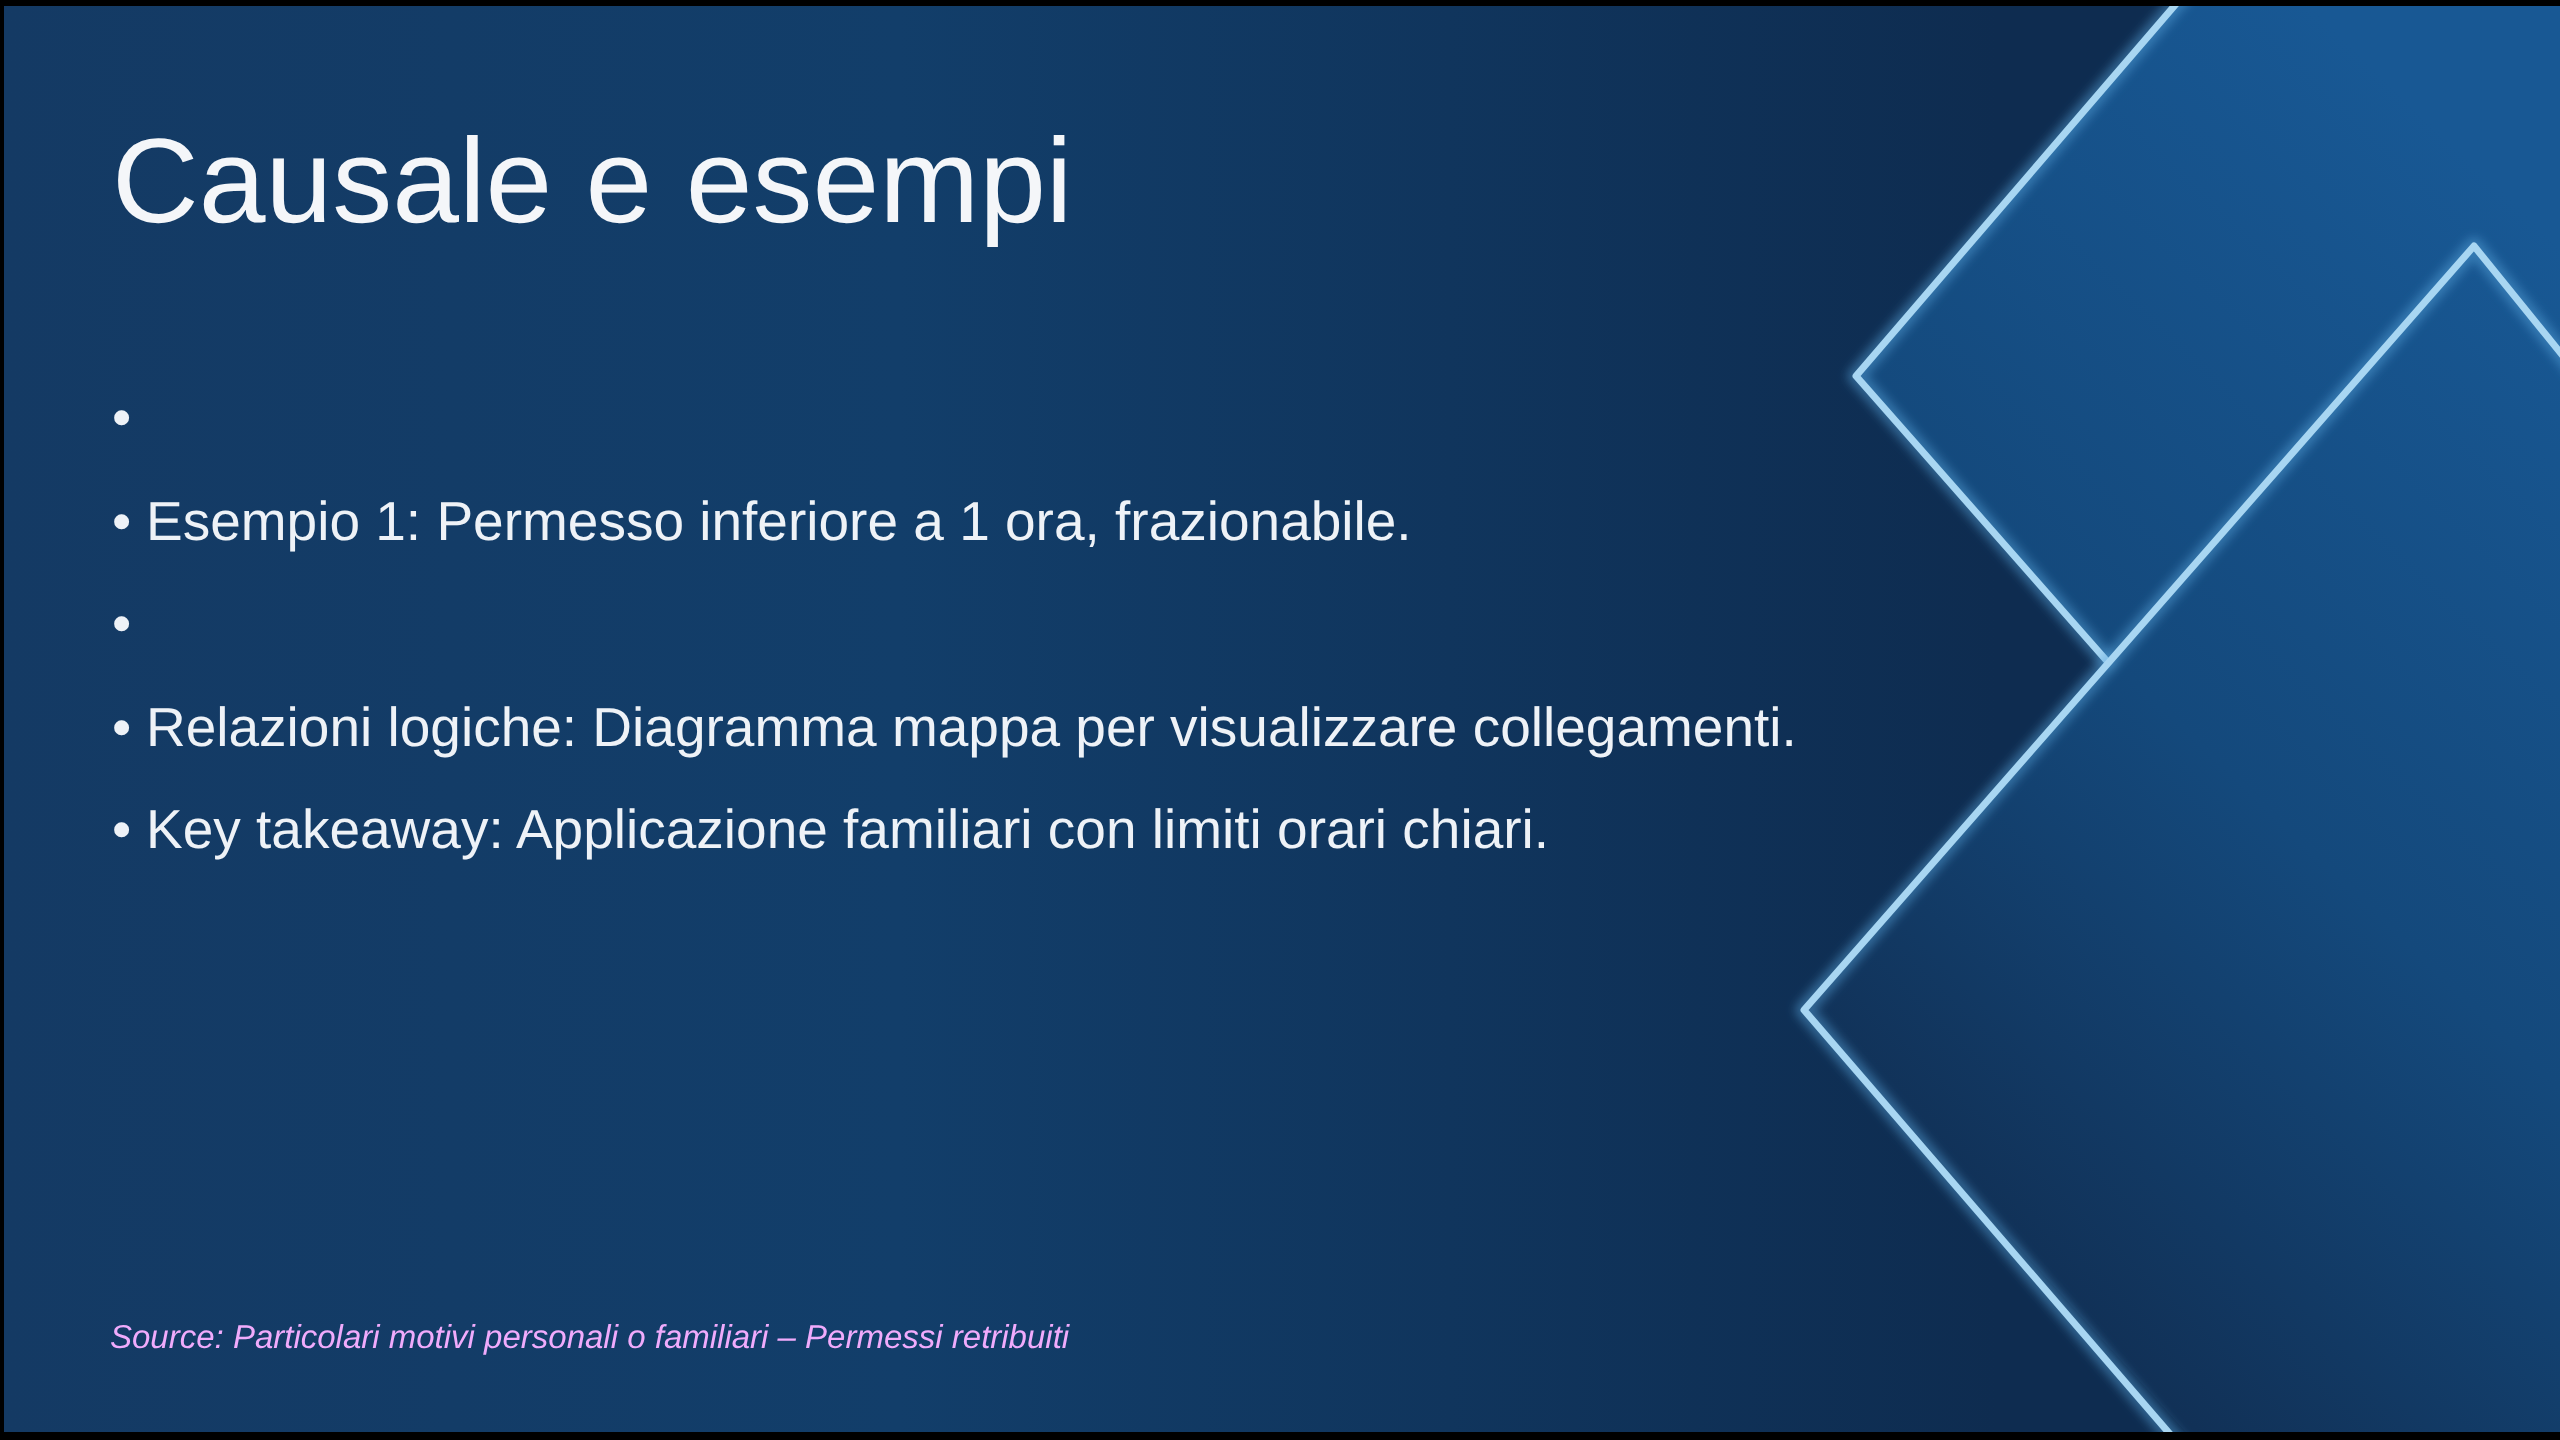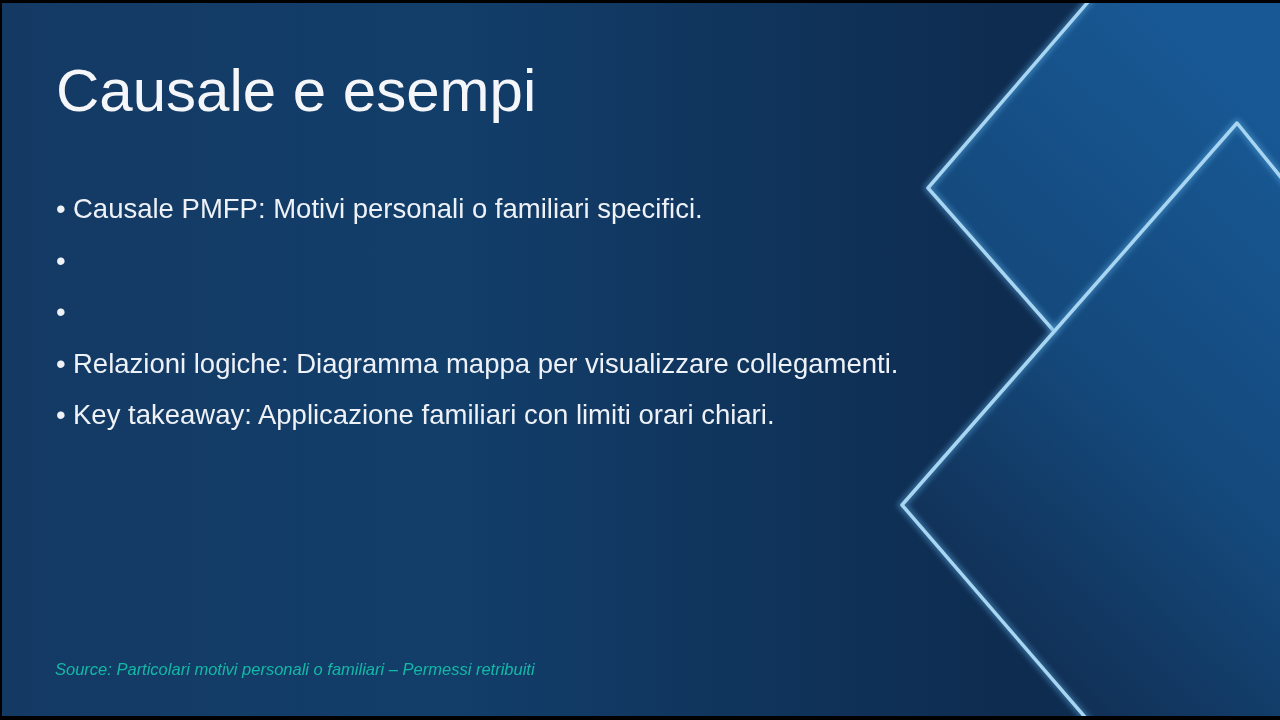--- a/index.html
+++ b/index.html
@@ -64,21 +64,21 @@
     width: 17px;
     flex: 0 0 17px;
   }
   .source {
     position: absolute;
     left: 53px;
     top: 657px;
     font-size: 16.5px;
     font-style: italic;
     line-height: 1.2;
-    color: #14b8a6;
+    color: #f0abfc;
     white-space: nowrap;
   }
 </style>
 </head>
 <body>
 
 <div class="frame">
   <div class="slide">
 
     <svg class="deco" viewBox="0 0 1278 713" preserveAspectRatio="none" aria-hidden="true">
@@ -108,24 +108,24 @@
 
       <polyline points="1089,721 900,502 1235,120 1286,183" fill="none" stroke-width="9" stroke-opacity="0.45" stroke-linejoin="round" stroke-linecap="round" filter="url(#glowBlur)" stroke="#58a5db"></polyline>
       <polyline points="1089,721 900,502 1235,120 1286,183" fill="none" stroke-width="3.5" stroke-linejoin="round" stroke-linecap="round" stroke="#a8d6f2"></polyline>
     </svg>
 
     <h1 class="title">Causale e esempi</h1>
 
     <ul class="bullets">
       <li>
         <span class="dot">•</span>
-        <span>Causale PMFP: Motivi personali o familiari specifici.</span>
       </li>
       <li>
         <span class="dot">•</span>
+        <span>Esempio 1: Permesso inferiore a 1 ora, frazionabile.</span>
       </li>
       <li>
         <span class="dot">•</span>
       </li>
       <li>
         <span class="dot">•</span>
         <span>Relazioni logiche: Diagramma mappa per visualizzare collegamenti.</span>
       </li>
       <li>
         <span class="dot">•</span>

